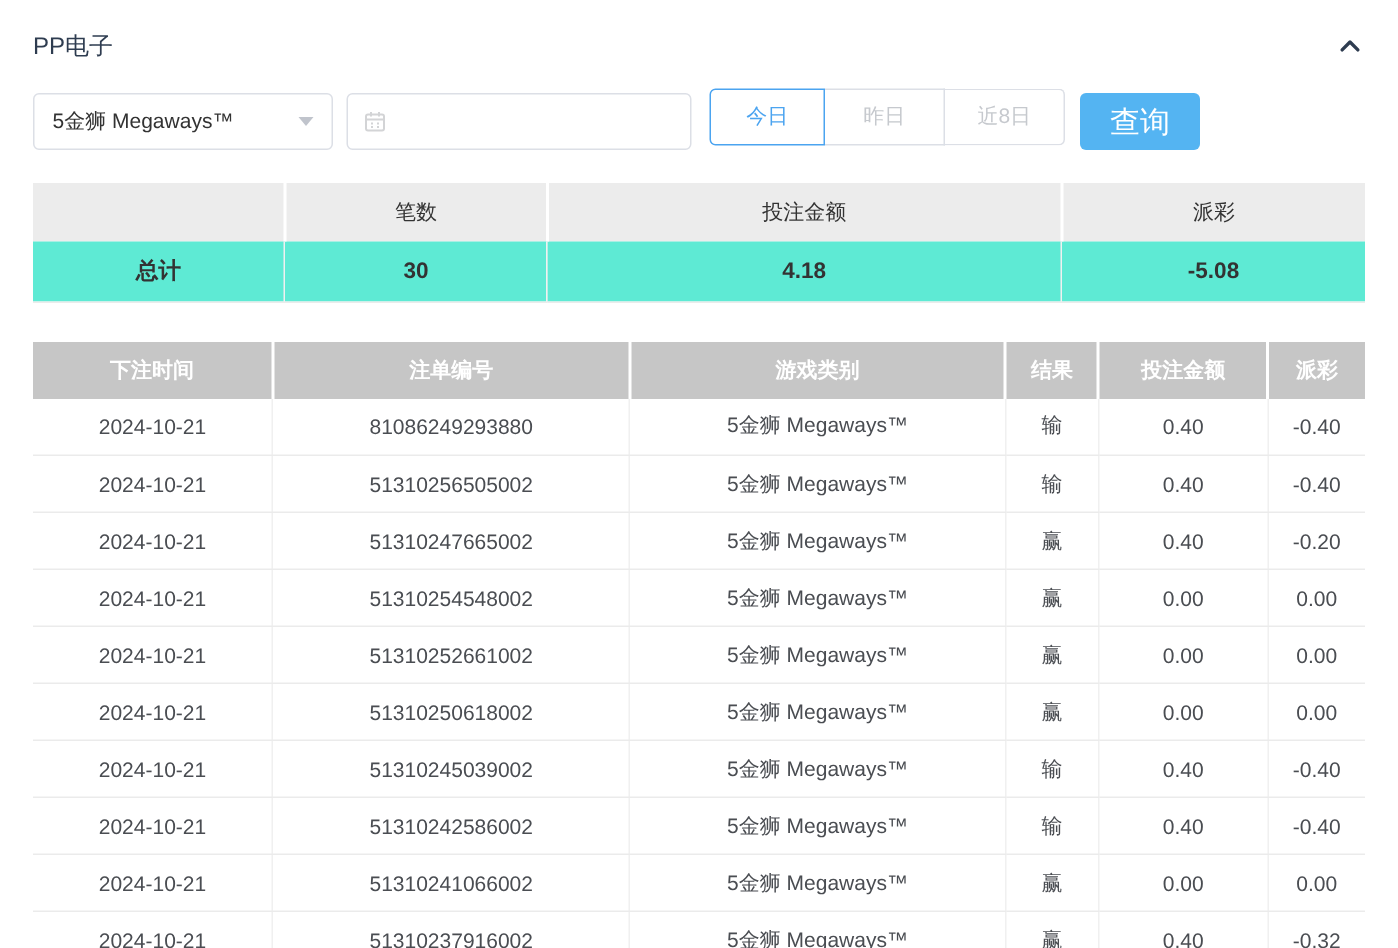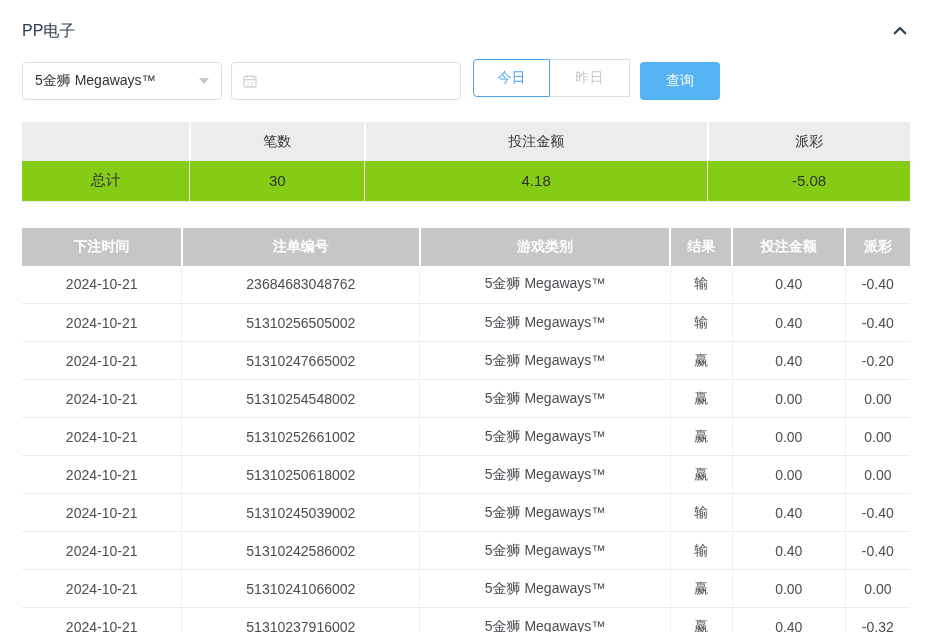--- a/index.html
+++ b/index.html
@@ -32,28 +32,28 @@
   .date-box{width:230px;height:38px;border:1px solid var(--input-border);border-radius:4px;
     display:flex;align-items:center;padding:0 10px;gap:8px;cursor:pointer;font-size:15px;color:#333;}
   .tab-group{display:flex;height:44px;margin-left:3px;}
   .tab-btn{height:38px;background:#fff;font-size:14px;cursor:pointer;display:flex;align-items:center;justify-content:center;
     border:1px solid var(--input-border);color:var(--muted-tab);}
   .tab-btn.t0{width:77px;border-radius:4px 0 0 4px;}
   .tab-btn.t1{width:80px;border-left:none;}
   .tab-btn.t2{width:80px;border-left:none;border-radius:0 4px 4px 0;}
   .tab-btn.active{border:1px solid var(--active-tab-blue);color:var(--active-tab-blue);}
   .search-btn{width:80px;height:38px;background:var(--accent-blue);color:#fff;border:none;border-radius:4px;
-    font-size:14px;cursor:pointer;margin-left:1px;}
+    font-size:20px;cursor:pointer;margin-left:1px;}
 
   
   table{width:100%;border-collapse:collapse;table-layout:fixed;font-size:14px;text-align:center;}
   .summary-table{margin-top:22px;text-align:center;}
   .summary-table th{height:39px;background:var(--summary-header-gray);color:#333;font-weight:normal;border-right:2px solid #fff;}
   .summary-table th:last-child{border-right:none;}
-  .summary-table td{height:40px;background:#84cc16;border-bottom:1px solid var(--line);border-right:1px solid #f0f0f0;font-size:15px;color:#333;}
+  .summary-table td{height:40px;background:#5eead4;border-bottom:1px solid var(--line);border-right:1px solid #f0f0f0;font-size:15px;color:#333;font-weight:bold;}
   .summary-table td:last-child{border-right:none;}
 
   .records-table{margin-top:26px;}
   .records-table th{height:38px;background:var(--header-gray);color:#fff;font-weight:bold;border-right:2px solid #fff;}
   .records-table th:last-child{border-right:none;}
   .records-table td{height:38px;border-bottom:1px solid var(--line);border-right:1px solid #f0f0f0;color:var(--text);}
   .records-table td:last-child{border-right:none;}
 
   .neg{color:var(--negative-red);}
 </style>
@@ -88,20 +88,21 @@
             <line x1="14" y1="14" x2="16" y2="14"></line>
           <line x1="8" y1="17.5" x2="10" y2="17.5"></line>
             <line x1="14" y1="17.5" x2="16" y2="17.5"></line>
         </svg>
       </span>
     </div>
 
     <div class="tab-group">
       <button class="tab-btn t0 active">今日</button>
       <button class="tab-btn t1">昨日</button>
+      <button class="tab-btn t2">近8日</button>
     </div>
 
     <button class="search-btn">查询</button>
   </div>
 
   <table class="summary-table">
     <colgroup>
         <col style="width:18.9%">
         <col style="width:19.7%">
         <col style="width:38.6%">
@@ -140,21 +141,21 @@
         <th>注单编号</th>
         <th>游戏类别</th>
         <th>结果</th>
         <th>投注金额</th>
         <th>派彩</th>
       </tr>
     </thead>
     <tbody id="records-body">
     <tr>
       <td>2024-10-21</td>
-      <td>23684683048762</td>
+      <td>81086249293880</td>
       <td>5金狮 Megaways™</td>
       <td>输</td>
       <td>0.40</td>
       <td class="neg">-0.40</td>
     </tr>
 
     <tr>
       <td>2024-10-21</td>
       <td>51310256505002</td>
       <td>5金狮 Megaways™</td>

